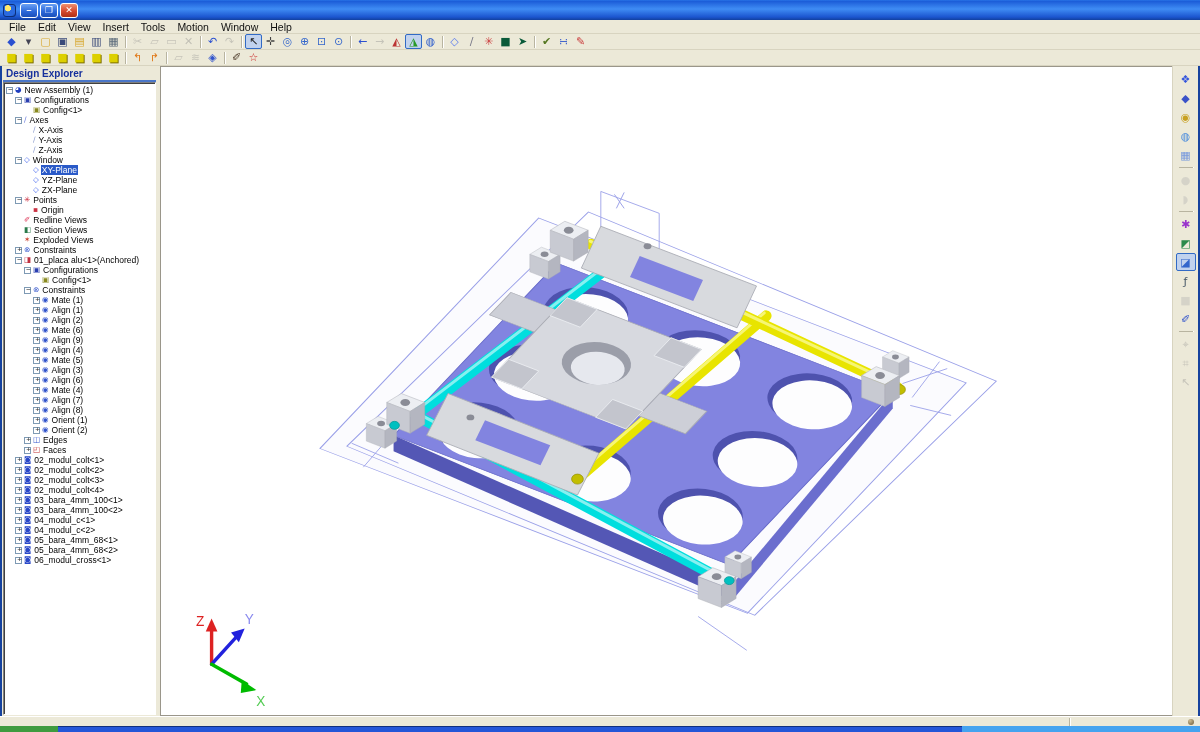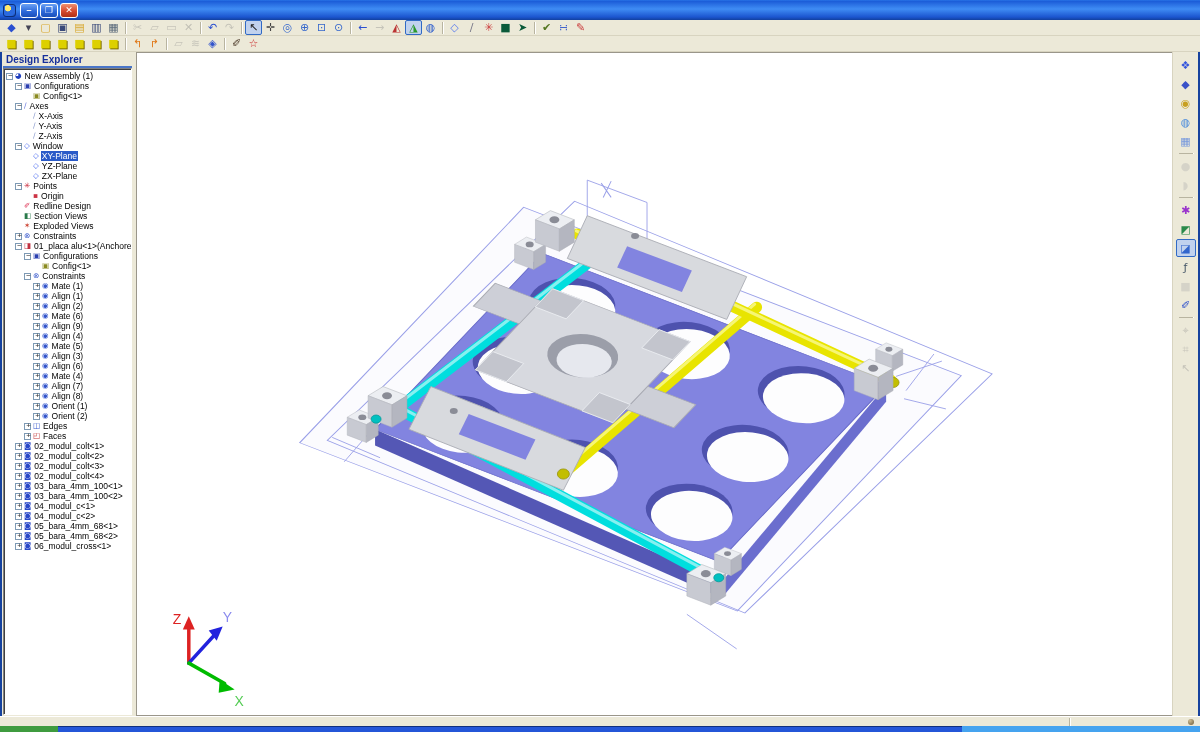--- a/index.html
+++ b/index.html
@@ -34,21 +34,21 @@
   .tbtn .glyph { font-size:11px; line-height:11px; font-family:"DejaVu Sans",sans-serif; }
   .tbtn.pressed { border-color:#316ac5; background:#c1d2ee; }
   .tbtn.disabled { filter:grayscale(1); opacity:.38; }
   .tbtn.sep { width:7px; border:none; }
   .tbtn.sep::before { content:""; width:1px; height:12px; background:#b8b4a0;
     box-shadow:1px 0 0 #fff; display:block; margin:auto; }
   .cube .glyph { text-shadow:1px 1px 0 #7a6c00; }
 
   
   .main { flex:1 1 auto; display:flex; min-height:0; border-left:2px solid #16429e; border-right:2px solid #16429e; }
-  .explorer { width:130px; flex:0 0 auto; background:#ece9d8; display:flex; flex-direction:column; padding:1px 0 1px 1px; }
+  .explorer { width:154px; flex:0 0 auto; background:#ece9d8; display:flex; flex-direction:column; padding:1px 0 1px 1px; }
   .explorer-header { height:15px; font-size:10px; font-weight:bold; color:#16309c;
     padding:1px 3px; border-bottom:2px solid #4a76c8; }
   .tree { flex:1 1 auto; background:#fff; border:1px solid #808080; border-right-color:#fff; border-bottom-color:#fff;
     box-shadow:inset 1px 1px 0 #404040; overflow:hidden; padding-top:2px; }
   .trow { height:10px; line-height:10px; display:flex; align-items:center; white-space:nowrap; font-size:8.5px; color:#000; }
   .exp { width:7px; height:7px; flex:0 0 auto; margin-right:2px; border:1px solid #7e9ab4; background:#fff;
     position:relative; }
   .exp::before { position:absolute; left:0; top:-2.5px; width:7px; text-align:center; font-size:8px; color:#333; }
   .exp.minus::before { content:"−"; }
   .exp.plus::before { content:"+"; }
@@ -85,20 +85,31 @@
 
   <div class="titlebar">
     <div class="appicon"></div>
     <div class="winbtns">
       <div class="winbtn">–</div>
       <div class="winbtn">❐</div>
       <div class="winbtn close">✕</div>
     </div>
   </div>
 
+  <div class="menubar">
+
+  <span class="menu-item">File</span>
+      <span class="menu-item">Edit</span>
+      <span class="menu-item">View</span>
+      <span class="menu-item">Insert</span>
+      <span class="menu-item">Tools</span>
+      <span class="menu-item">Motion</span>
+      <span class="menu-item">Window</span>
+      <span class="menu-item">Help</span>
+    </div>
 
   <div class="toolbar">
 
   <span class="tbtn">
         <span class="glyph" style="color: rgb(43, 80, 208);">◆</span>
       </span>
       <span class="tbtn">
         <span class="glyph" style="color: rgb(68, 68, 85);">▾</span>
       </span>
       <span class="tbtn">
@@ -344,21 +355,21 @@
 
           <div class="trow" style="padding-left: 20px;">
             <span class="exp none"></span>
             <span class="ticon" style="color: rgb(204, 51, 68);">▪</span>
             <span class="tlabel">Origin</span>
           </div>
 
           <div class="trow" style="padding-left: 11px;">
             <span class="exp none"></span>
             <span class="ticon" style="color: rgb(221, 51, 85);">✐</span>
-            <span class="tlabel">Redline Design</span>
+            <span class="tlabel">Redline Views</span>
           </div>
 
           <div class="trow" style="padding-left: 11px;">
             <span class="exp none"></span>
             <span class="ticon" style="color: rgb(42, 122, 74);">◧</span>
             <span class="tlabel">Section Views</span>
           </div>
 
           <div class="trow" style="padding-left: 11px;">
             <span class="exp none"></span>

